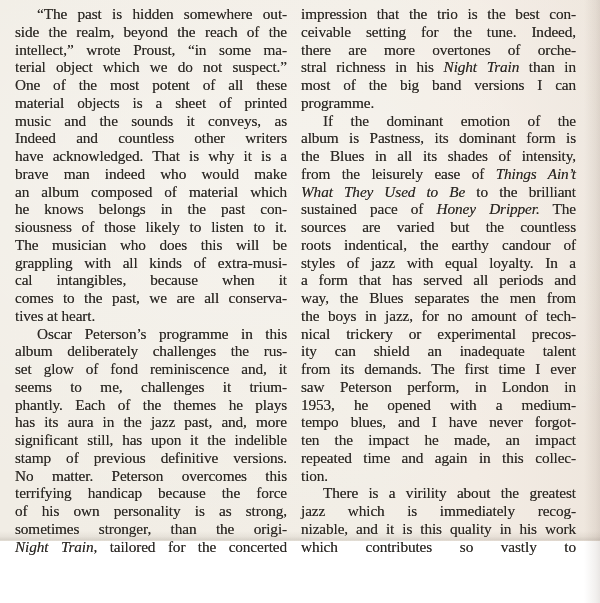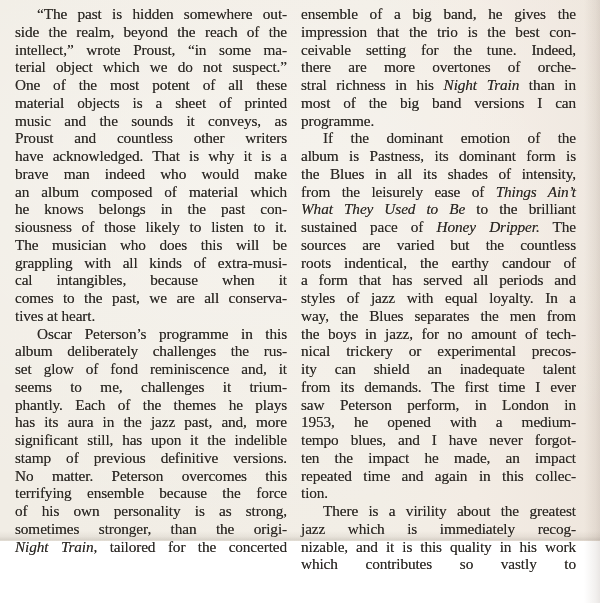--- a/index.html
+++ b/index.html
@@ -48,63 +48,62 @@
 <div class="page">
   <div class="columns">
     <div class="col left" id="col-0">
         <div class="line indent"><span>“The past is hidden somewhere out-</span></div>
         <div class="line"><span>side the realm, beyond the reach of the</span></div>
         <div class="line"><span>intellect,” wrote Proust, “in some ma-</span></div>
         <div class="line"><span>terial object which we do not suspect.”</span></div>
         <div class="line"><span>One of the most potent of all these</span></div>
         <div class="line"><span>material objects is a sheet of printed</span></div>
         <div class="line"><span>music and the sounds it conveys, as</span></div>
-        <div class="line"><span>Proust and countless other writers</span></div>
+        <div class="line"><span>Indeed and countless other writers</span></div>
         <div class="line"><span>have acknowledged. That is why it is a</span></div>
         <div class="line"><span>brave man indeed who would make</span></div>
         <div class="line"><span>an album composed of material which</span></div>
         <div class="line"><span>he knows belongs in the past con-</span></div>
         <div class="line"><span>siousness of those likely to listen to it.</span></div>
         <div class="line"><span>The musician who does this will be</span></div>
         <div class="line"><span>grappling with all kinds of extra-musi-</span></div>
         <div class="line"><span>cal intangibles, because when it</span></div>
         <div class="line"><span>comes to the past, we are all conserva-</span></div>
         <div class="line par-end"><span>tives at heart.</span></div>
         <div class="line indent"><span>Oscar Peterson’s programme in this</span></div>
         <div class="line"><span>album deliberately challenges the rus-</span></div>
         <div class="line"><span>set glow of fond reminiscence and, it</span></div>
         <div class="line"><span>seems to me, challenges it trium-</span></div>
         <div class="line"><span>phantly. Each of the themes he plays</span></div>
         <div class="line"><span>has its aura in the jazz past, and, more</span></div>
         <div class="line"><span>significant still, has upon it the indelible</span></div>
         <div class="line"><span>stamp of previous definitive versions.</span></div>
         <div class="line"><span>No matter. Peterson overcomes this</span></div>
-        <div class="line"><span>terrifying ensemble because the force</span></div>
+        <div class="line"><span>terrifying handicap because the force</span></div>
         <div class="line"><span>of his own personality is as strong,</span></div>
         <div class="line"><span>sometimes stronger, than the origi-</span></div>
         <div class="line"><i>Night Train</i><span>, tailored for the concerted</span></div>
       </div>
     <div class="col right" id="col-1">
-        <div class="line"><span>ensemble of a big band, he gives the</span></div>
         <div class="line"><span>impression that the trio is the best con-</span></div>
         <div class="line"><span>ceivable setting for the tune. Indeed,</span></div>
         <div class="line"><span>there are more overtones of orche-</span></div>
         <div class="line"><span>stral richness in his </span><i>Night Train</i><span> than in</span></div>
         <div class="line"><span>most of the big band versions I can</span></div>
         <div class="line par-end"><span>programme.</span></div>
         <div class="line indent"><span>If the dominant emotion of the</span></div>
         <div class="line"><span>album is Pastness, its dominant form is</span></div>
         <div class="line"><span>the Blues in all its shades of intensity,</span></div>
         <div class="line"><span>from the leisurely ease of </span><i>Things Ain’t</i></div>
         <div class="line"><i>What They Used to Be</i><span> to the brilliant</span></div>
         <div class="line"><span>sustained pace of </span><i>Honey Dripper.</i><span> The</span></div>
         <div class="line"><span>sources are varied but the countless</span></div>
         <div class="line"><span>roots indentical, the earthy candour of</span></div>
+        <div class="line"><span>styles of jazz with equal loyalty. In a</span></div>
         <div class="line"><span>a form that has served all periods and</span></div>
-        <div class="line"><span>styles of jazz with equal loyalty. In a</span></div>
         <div class="line"><span>way, the Blues separates the men from</span></div>
         <div class="line"><span>the boys in jazz, for no amount of tech-</span></div>
         <div class="line"><span>nical trickery or experimental precos-</span></div>
         <div class="line"><span>ity can shield an inadequate talent</span></div>
         <div class="line"><span>from its demands. The first time I ever</span></div>
         <div class="line"><span>saw Peterson perform, in London in</span></div>
         <div class="line"><span>1953, he opened with a medium-</span></div>
         <div class="line"><span>tempo blues, and I have never forgot-</span></div>
         <div class="line"><span>ten the impact he made, an impact</span></div>
         <div class="line"><span>repeated time and again in this collec-</span></div>

